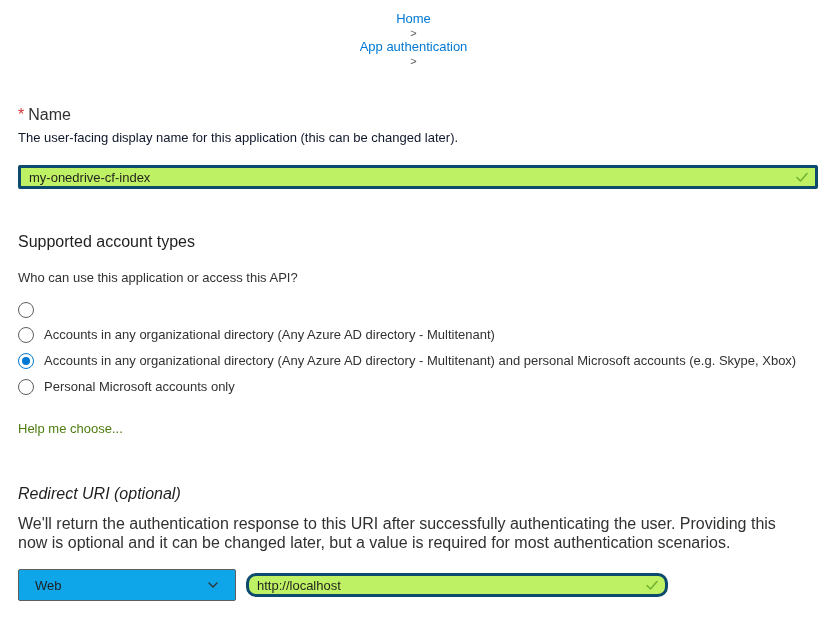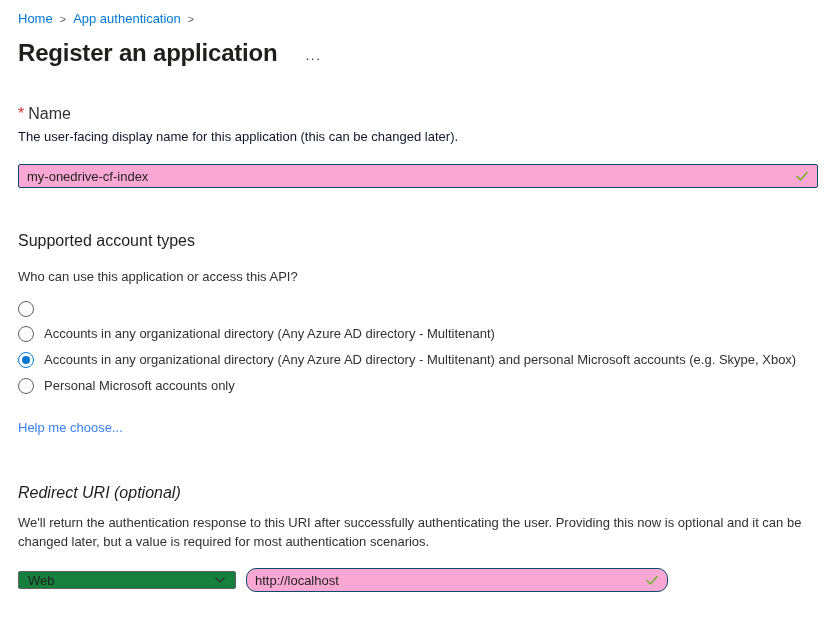--- a/index.html
+++ b/index.html
@@ -6,93 +6,89 @@
   html, body { margin: 0; padding: 0; background: #ffffff; }
   body {
     width: 827px; height: 628px; overflow: hidden;
     font-family: "Liberation Sans", "DejaVu Sans", sans-serif;
     color: #323130;
     -webkit-font-smoothing: antialiased;
   }
   .page { padding: 12px 18px 0 18px; width: 827px; }
 
   
-  .breadcrumb { font-size: 13px; line-height: 14px; display: flex; align-items: center; }
+  .breadcrumb { font-size: 13px; line-height: 14px; display: flex; align-items: center; flex-direction: column; }
   .breadcrumb a { color: #0078d4; text-decoration: none; cursor: pointer; }
   .breadcrumb .sep { color: #605e5c; margin: 0 7px; font-size: 11px; }
 
   
   .title-row { margin-top: 13px; display: flex; align-items: center; }
   .page-title { font-size: 24px; line-height: 28px; font-weight: 700; color: #201f1e; letter-spacing: -0.2px; }
   .more-btn { margin-left: 28px; color: #494847; font-size: 14px; letter-spacing: 1.5px; cursor: pointer; line-height: 10px; padding-top: 4px; }
 
   
   .field-label { margin-top: 38px; font-size: 16px; line-height: 18px; color: #323130; }
   .required { color: #d13438; margin-right: 4px; }
   .field-desc { margin-top: 6px; font-size: 13px; line-height: 16px; color: #0f172a; }
 
   
   .input-wrap { position: relative; margin-top: 19px; width: 800px; }
   .text-input {
-    width: 100%; height: 24px; border: 1px solid #0c4a6e; border-radius: 2px;
+    width: 100%; height: 24px; border: 3px solid #0c4a6e; border-radius: 2px;
     padding: 0 30px 0 8px; font-size: 13px; color: #201f1e; outline: none;
-    font-family: "Liberation Sans", "DejaVu Sans", sans-serif; background: #f9a8d4;
+    font-family: "Liberation Sans", "DejaVu Sans", sans-serif; background: #bef264;
   }
   .valid-check { position: absolute; right: 8px; top: 4px; width: 16px; height: 16px; pointer-events: none; }
 
   .section-heading { margin-top: 43px; font-size: 16px; line-height: 20px; font-weight: 400; color: #201f1e; }
   .section-question { margin-top: 18px; font-size: 13px; line-height: 16px; }
 
   
   .radio-group { margin-top: 16px; }
   .radio-row { display: flex; align-items: center; margin-bottom: 8px; cursor: pointer; }
   .radio {
     flex: none; width: 16px; height: 16px; border: 1px solid #605e5c; border-radius: 50%;
     background: #fff; position: relative; margin-right: 10px;
   }
   .radio.checked { border-color: #0078d4; }
   .radio.checked::after {
     content: ""; position: absolute; left: 3px; top: 3px; width: 8px; height: 8px;
     border-radius: 50%; background: #0078d4;
   }
   .radio-label { font-size: 13px; line-height: 18px; color: #323130; white-space: nowrap; }
 
-  .help-link { display: inline-block; margin-top: 17px; font-size: 13px; line-height: 16px; color: #3b82f6; text-decoration: none; cursor: pointer; }
+  .help-link { display: inline-block; margin-top: 17px; font-size: 13px; line-height: 16px; color: #4d7c0f; text-decoration: none; cursor: pointer; }
 
   .redirect-heading { margin-top: 47px; font-style: italic; }
-  .redirect-desc { margin-top: 10px; font-size: 13px; line-height: 19px; max-width: 802px; }
+  .redirect-desc { margin-top: 10px; font-size: 16px; line-height: 19px; max-width: 802px; }
 
   
   .redirect-controls { margin-top: 17px; display: flex; align-items: center; }
   .select-box {
-    width: 218px; height: 18px; border: 1px solid #605e5c; border-radius: 2px;
+    width: 218px; height: 32px; border: 1px solid #605e5c; border-radius: 2px;
     display: flex; align-items: center; justify-content: space-between;
-    padding: 0 9px; font-size: 13px; color: #201f1e; cursor: pointer; background: #15803d;
+    padding: 0 16px; font-size: 13px; color: #201f1e; cursor: pointer; background: #0ea5e9;
   }
   .uri-wrap { position: relative; margin-left: 10px; width: 422px; }
   .uri-wrap .text-input { width: 100%; border-radius: 10px; }
 </style>
 </head>
 <body>
 
 <div class="page">
 
   
   <div class="breadcrumb">
     <a>Home</a>
     <span class="sep">&gt;</span>
     <a>App authentication</a>
     <span class="sep">&gt;</span>
   </div>
 
   
-  <div class="title-row">
-    <span class="page-title">Register an application</span>
-    <span class="more-btn">...</span>
-  </div>
 
   
   <div class="field-label">
     <span class="required">*</span><span>Name</span>
   </div>
   <div class="field-desc">The user-facing display name for this application (this can be changed later).</div>
   <div class="input-wrap">
     <input class="text-input" type="text" value="my-onedrive-cf-index" style="">
     <svg class="valid-check" viewBox="0 0 16 16">
       <path d="M3 8.5 L6.5 12 L13 4.5" stroke="#73b232" stroke-width="1.6" fill="none" stroke-linecap="round" stroke-linejoin="round"></path>

